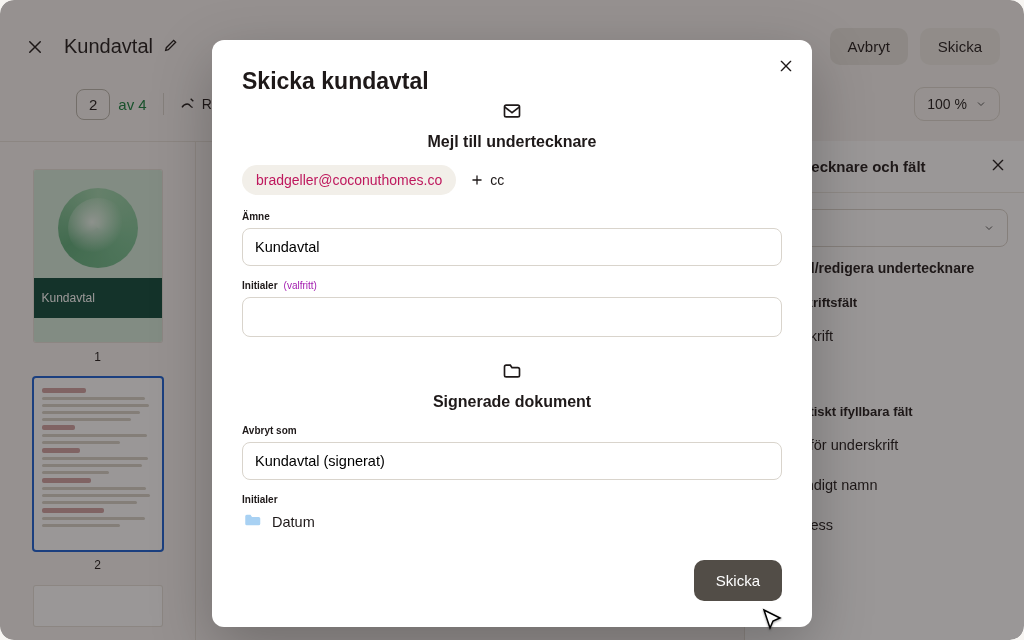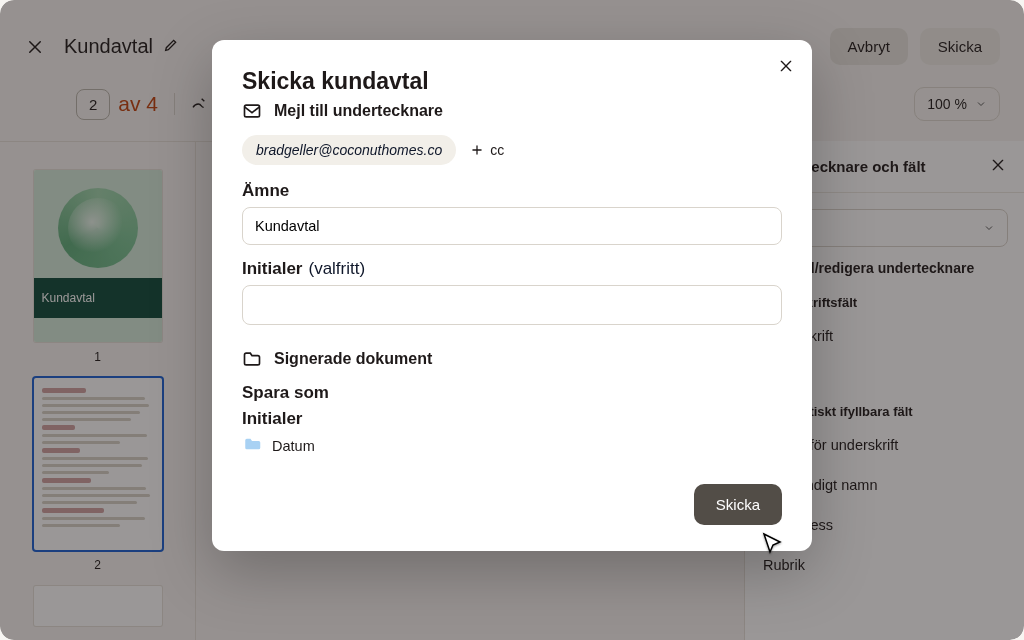--- a/index.html
+++ b/index.html
@@ -20,21 +20,21 @@
     .btn-light { background: #efece6; color:#1e1919; }
     .btn-dark { background: #1e1919; color:#fff; }
     .btn-dark .chevron { width:12px; height:12px; }
     .chevron svg { stroke:#fff; stroke-width:2; fill:none; }
 
     
     .secbar { display:flex; align-items:center; justify-content:space-between; padding: 10px 24px 20px 76px; }
     .secbar-left { display:flex; align-items:center; gap:16px; }
     .page-ind { display:flex; align-items:center; gap:8px; }
     .page-box { border:1px solid #b9b4ab; border-radius:8px; padding:6px 12px; font-size:15px; }
-    .page-of { color:#c2410c; font-size:21px; }
+    .page-of { color:#15803d; font-size:15px; }
     .sec-divider { width:1px; height:22px; background:#d9d4cc; }
     .draw-tool { display:flex; align-items:center; gap:6px; color:#1e1919; font-size:14px; }
     .draw-tool svg { width:16px; height:16px; stroke:#1e1919; stroke-width:2; fill:none; }
     .zoom-ctrl { border:1px solid #dcd7cf; border-radius:10px; padding:8px 12px; display:flex; align-items:center; gap:8px; font-size:14px; font-weight:500; }
     .zoom-ctrl svg { width:12px; height:12px; stroke:#565656; stroke-width:2; fill:none; }
 
     
     .main { display:flex; height: 512px; }
     .thumbs { width: 196px; border-right:1px solid #e5e1d9; border-top:1px solid #e5e1d9; padding: 28px 32px; display:flex; flex-direction:column; align-items:center; gap:14px; overflow:hidden; }
     .thumb { width:128px; display:flex; flex-direction:column; align-items:center; gap:8px; }
@@ -68,29 +68,29 @@
     .rp-item { padding:12px 2px; font-size:14.5px; color:#1e1919; }
 
     
     .scrim { position:absolute; inset:0; background:rgba(30,25,25,0.45); border-radius:14px; }
 
     
     .modal { position:absolute; top:40px; left:50%; transform:translateX(-50%); width:600px; background:#fff; border-radius:12px; box-shadow:0 20px 60px rgba(0,0,0,0.25); padding:28px 30px 26px; }
     .modal-close { position:absolute; top:18px; right:18px; cursor:pointer; }
     .modal-close svg { width:16px; height:16px; stroke:#1e1919; stroke-width:2; }
     .modal h2 { font-size:23px; font-weight:600; }
-    .sect-head { display:flex; align-items:center; gap:12px; margin: 6px 0 14px; }
+    .sect-head { display:flex; align-items:center; gap:12px; margin: 6px 0 14px; flex-direction: column; }
     .sect-head svg { width:20px; height:20px; stroke:#1e1919; stroke-width:2; fill:none; }
     .sect-head span { font-size:16px; font-weight:600; }
     .chipline { display:flex; align-items:center; gap:14px; margin-bottom:16px; }
-    .chip { background:#f2efe9; border-radius:18px; padding:7px 14px; font-size:14px; color:#0f172a;font-style:italic; }
+    .chip { background:#f2efe9; border-radius:18px; padding:7px 14px; font-size:14px; color:#be185d; }
     .cc-btn { display:flex; align-items:center; gap:6px; font-size:14px; font-weight:500; cursor:pointer; }
     .cc-btn svg { width:14px; height:14px; stroke:#1e1919; stroke-width:2.2; }
-    .flabel { font-size:17px; font-weight:600; margin-bottom:6px; display:flex; gap:6px; }
-    .flabel .hint { font-weight:400; color:#0f172a; }
+    .flabel { font-size:10px; font-weight:600; margin-bottom:6px; display:flex; gap:6px; }
+    .flabel .hint { font-weight:400; color:#a21caf; }
     .tinput { width:100%; border:1px solid #d9d4cc; border-radius:8px; padding:10px 12px; font-size:14.5px; font-family:inherit; outline:none; margin-bottom:14px; }
     .tinput.tall { height:40px; }
     .loc-row { display:flex; align-items:center; gap:10px; margin-top:4px; }
     .folder-icon svg { width:20px; height:18px; fill:#a8d1f3; stroke:none; }
     .loc-row span { font-size:14.5px; }
     .modal-footer { display:flex; justify-content:flex-end; margin-top:28px; position:relative; }
     .send-btn { background:#524d47; color:#fff; border:none; border-radius:10px; padding:12px 22px; font-size:15px; font-weight:500; cursor:pointer; }
     .cursor { position:absolute; top:48px; right:-2px; width:24px; height:24px; pointer-events:none; }
     .cursor svg { filter: drop-shadow(0 1px 1px rgba(0,0,0,0.4)); }
   </style>
@@ -248,21 +248,22 @@
   </div>
   <input class="tinput tall" type="text" style="">
 
   <div class="sect-head" style="margin-top:10px;">
     <svg viewBox="0 0 24 24">
         <path d="M3 7a2 2 0 0 1 2-2h5l2 3h7a2 2 0 0 1 2 2v7a2 2 0 0 1-2 2H5a2 2 0 0 1-2-2V7z"></path>
       </svg>
     <span>Signerade dokument</span>
   </div>
 
-  <div class="flabel">Spara som</div>
+  <div class="flabel">Avbryt som</div>
+  <input class="tinput" type="text" value="Kundavtal (signerat)" style="">
 
   <div class="flabel">Initialer</div>
   <div class="loc-row">
     <span class="folder-icon">
       <svg viewBox="0 0 24 24">
           <path d="M3 7a2 2 0 0 1 2-2h5l2 3h9a2 2 0 0 1 2 2v7a2 2 0 0 1-2 2H5a2 2 0 0 1-2-2V7z"></path>
         </svg>
     </span>
     <span>Datum</span>
   </div>

